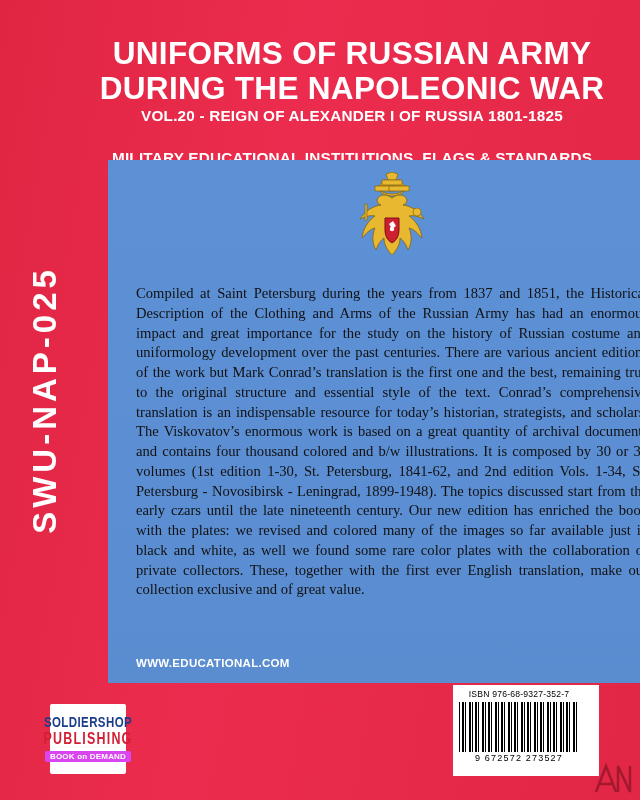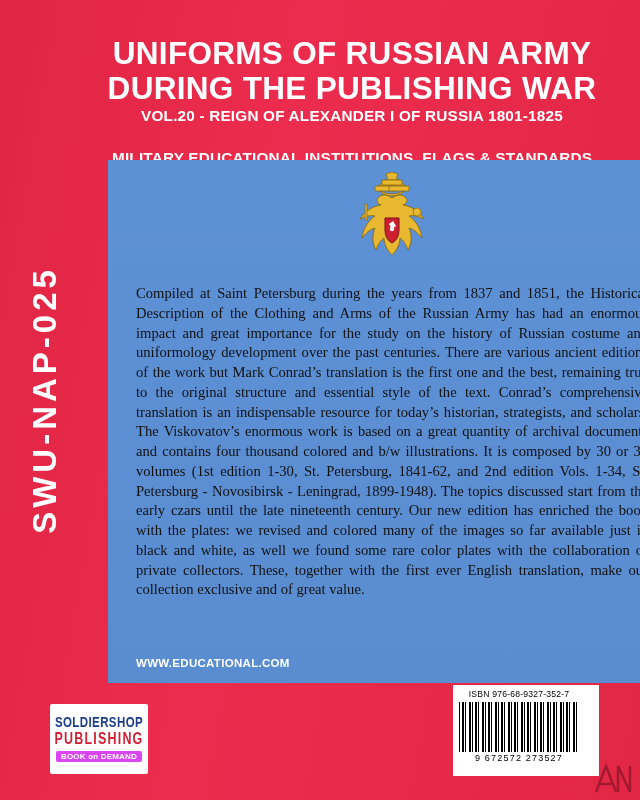--- a/index.html
+++ b/index.html
@@ -93,21 +93,21 @@
     color: #ffffff;
     font-size: 11.5px;
     font-weight: bold;
     letter-spacing: 0.3px;
     font-family: "Liberation Sans", sans-serif;
   }
   
   .pub-logo {
     position: absolute;
     left: 50px; top: 704px;
-    width: 98px; height: 70px;
+    width: 76px; height: 70px;
     background: #ffffff;
     border-radius: 2px;
     display: flex; flex-direction: column; align-items: center; justify-content: center;
     padding: 3px 0;
   }
   .pub-logo .l1 {
     color: #1a3c8c;
     font-size: 11.5px;
     font-weight: bold;
     letter-spacing: 0.4px;
@@ -180,21 +180,21 @@
 <body>
 
 <div id="cover">
 
   <div class="spine">
     <div class="spine-text">SWU-NAP-025</div>
   </div>
 
   <div class="header">
     <div class="title-line">UNIFORMS OF RUSSIAN ARMY</div>
-    <div class="title-line">DURING THE PUBLISHING WAR</div>
+    <div class="title-line">DURING THE NAPOLEONIC WAR</div>
     <div class="subtitle-1">VOL.20 - REIGN OF ALEXANDER I OF RUSSIA   1801-1825</div>
     <div class="subtitle-2">MILITARY EDUCATIONAL INSTITUTIONS, FLAGS &amp; STANDARDS</div>
   </div>
 
   <div class="panel">
 
     <div class="crest">
       <svg width="86" height="104" viewBox="0 0 86 104" aria-hidden="true">
 
         <g fill="#e8b830" stroke="#8a6a10" stroke-width="0.8">

